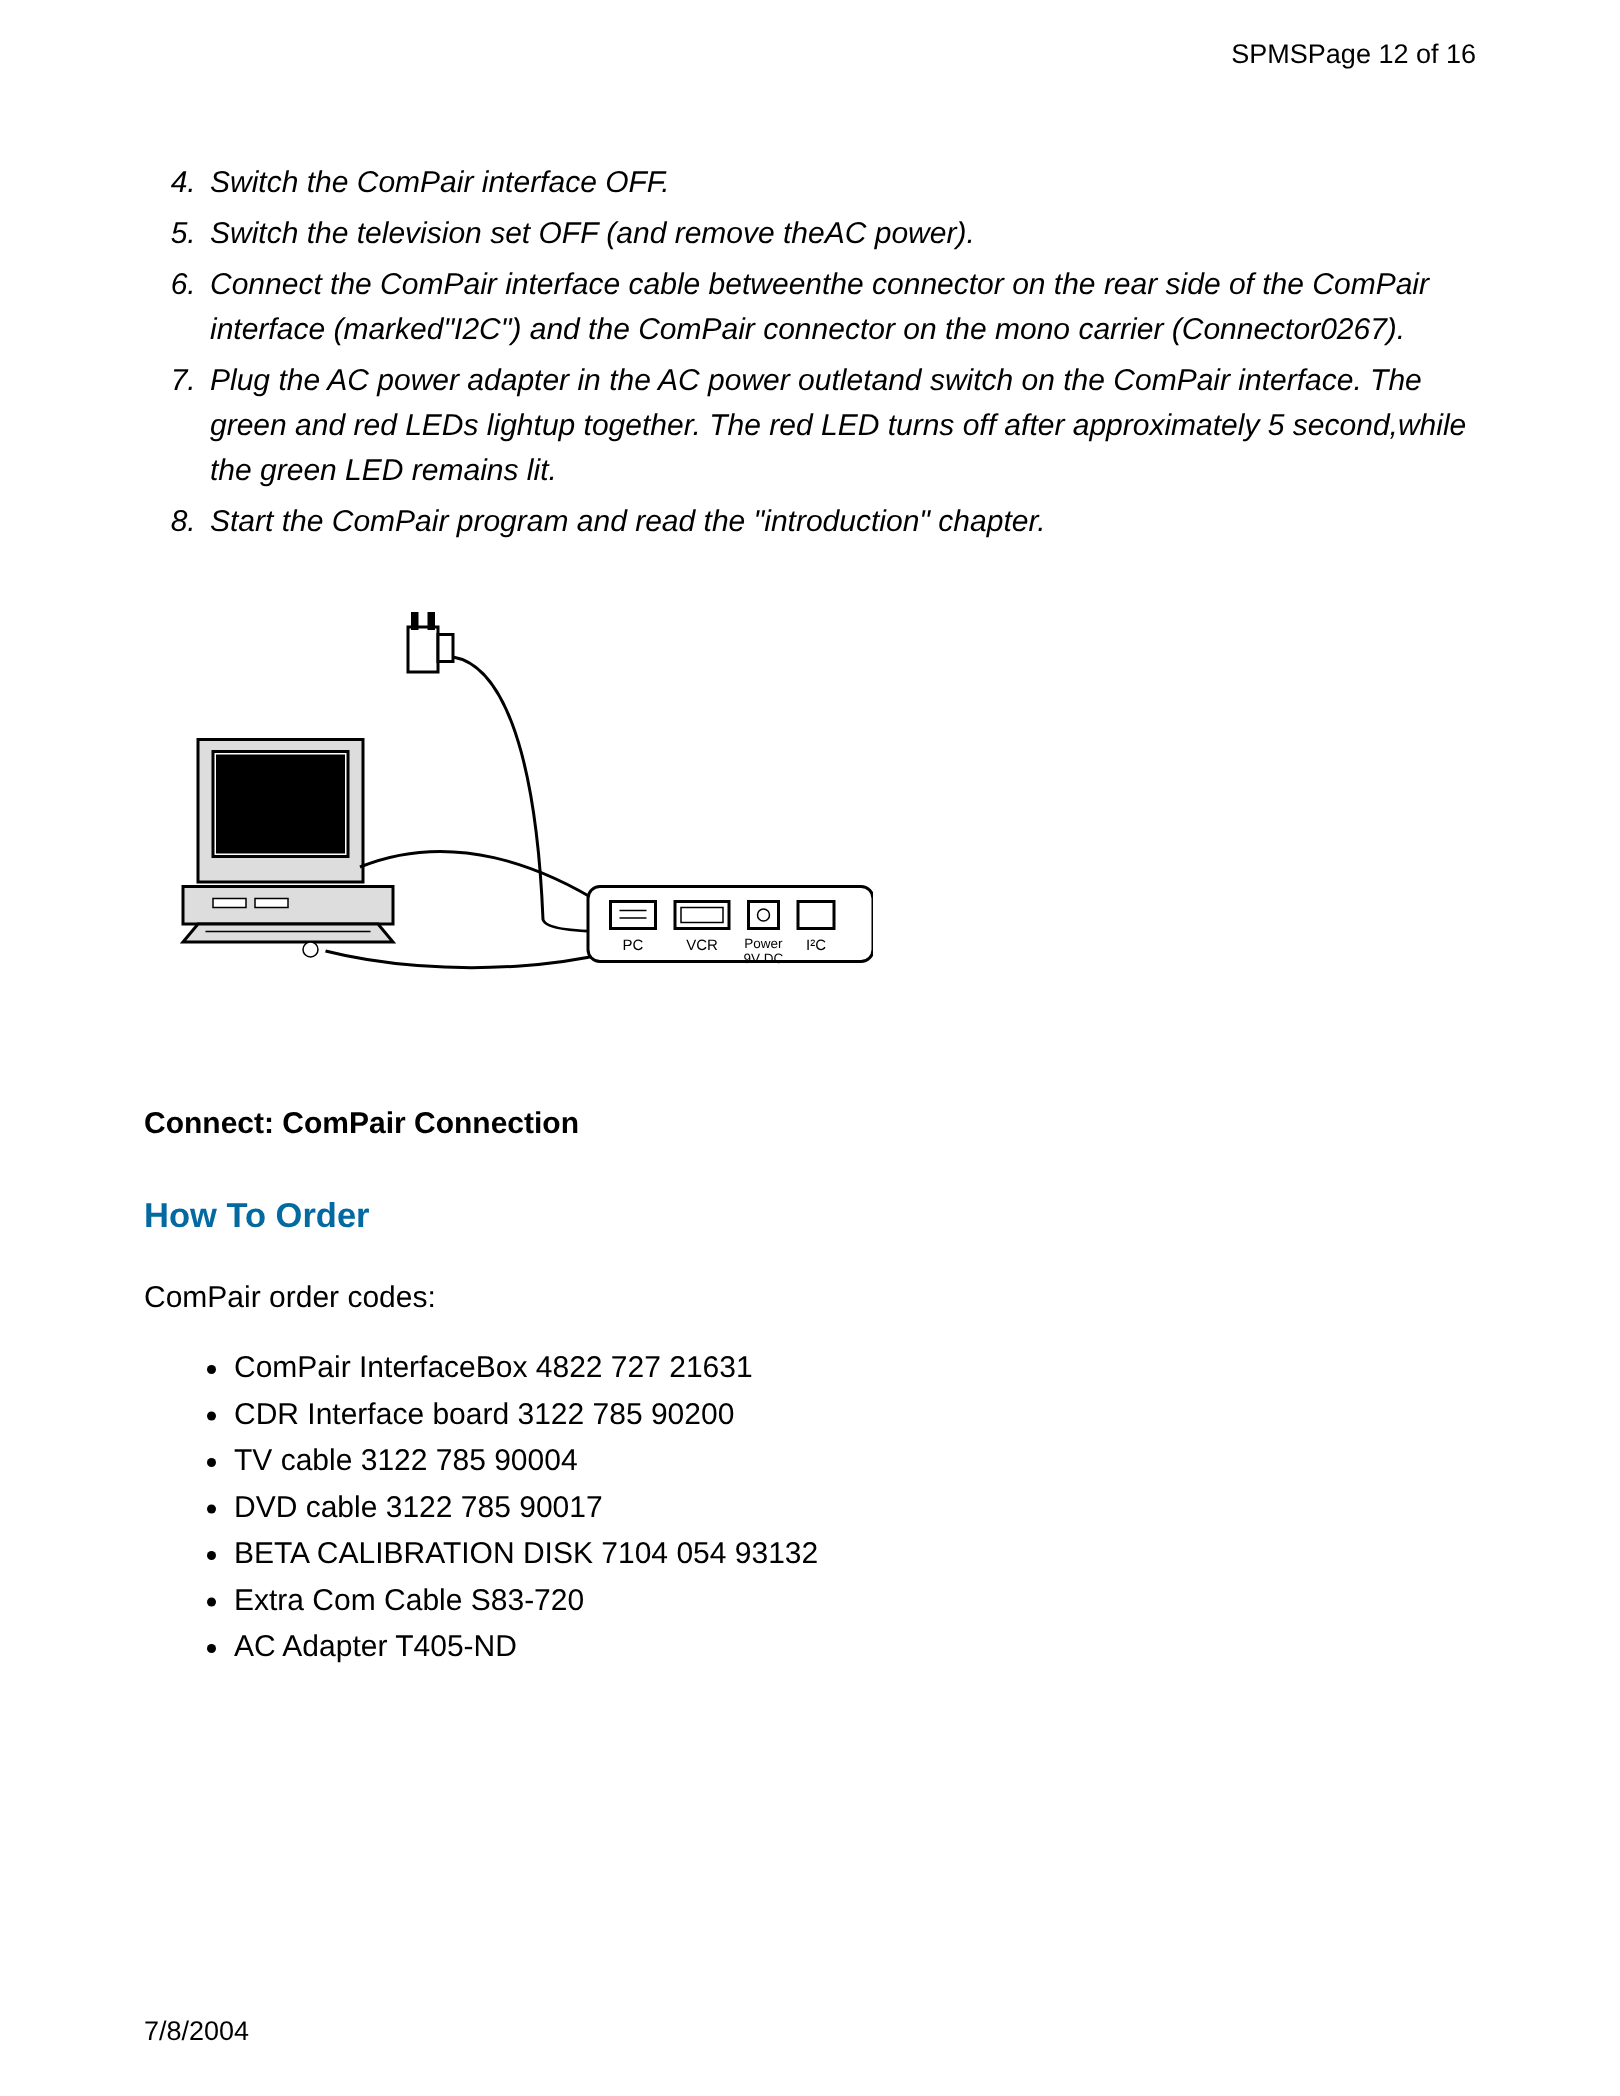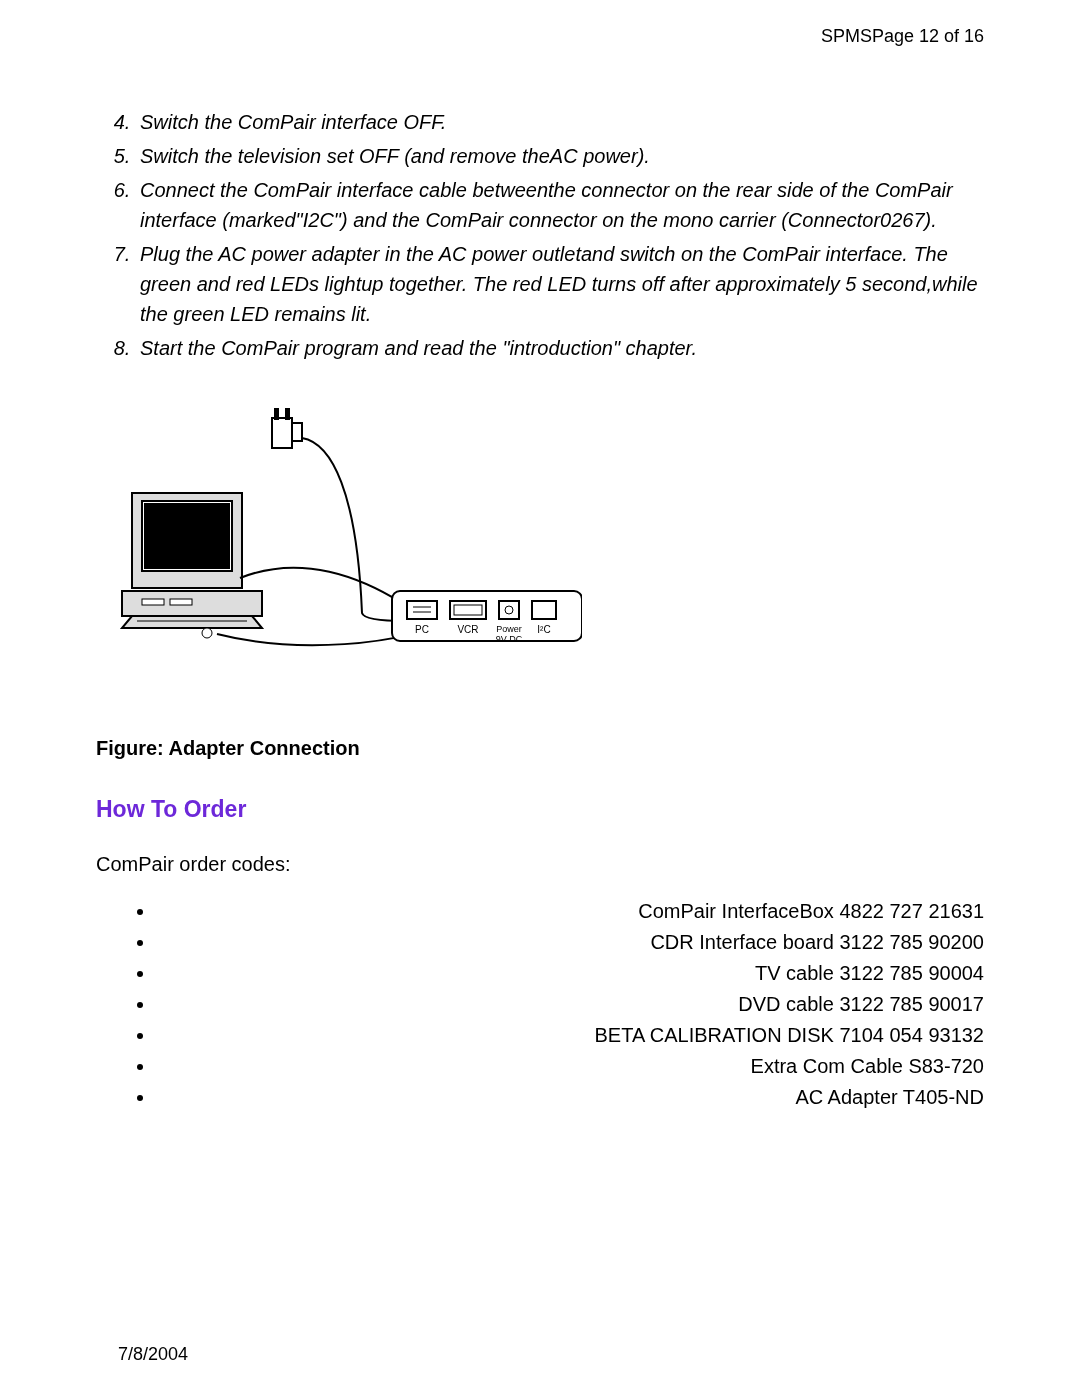--- a/index.html
+++ b/index.html
@@ -37,51 +37,49 @@
   }
   .figure-wrap {
     margin: 20px 0 30px 6px;
   }
   .figure-caption {
     font-weight: bold;
     font-size: 20px;
     margin: 50px 0 36px 0;
   }
   .section-head {
-    color: #6d28d9;
+    color: #0369a1;
     font-size: 23px;
     font-weight: bold;
     margin: 10px 0 30px 0;
   }
   .body-line {
     font-size: 20px;
     margin: 0 0 20px 0;
   }
   ul.bullets {
     margin: 0 0 40px 0;
     padding-left: 60px;
     font-size: 20px;
     line-height: 1.55;
-    text-align: right;
   }
   ul.bullets li {
     list-style-type: disc;
     padding-left: 0;
   }
   h1.big-head {
     font-size: 34px;
     font-weight: bold;
     margin: 48px 0 26px 0;
   }
   .footer-date {
     position: absolute;
     left: 96px;
     bottom: 32px;
     font-size: 18px;
-    margin-left: 22px;
   }
   svg text {
     font-family: Arial, Helvetica, sans-serif;
   }
 </style>
 </head>
 <body>
 
 <div class="page">
 
@@ -135,21 +133,21 @@
       <rect x="430" y="198" width="24" height="18" fill="#fff" stroke="#000" stroke-width="2"></rect>
 
       <text x="320" y="230" font-size="10" text-anchor="middle">PC</text>
       <text x="366" y="230" font-size="10" text-anchor="middle">VCR</text>
       <text x="407" y="229" font-size="9" text-anchor="middle">Power</text>
       <text x="407" y="239" font-size="9" text-anchor="middle">9V DC</text>
       <text x="442" y="230" font-size="10" text-anchor="middle">I²C</text>
     </svg>
   </div>
 
-  <div class="figure-caption">Figure: Adapter Connection</div>
+  <div class="figure-caption">Connect: ComPair Connection</div>
 
   <div class="section-head">How To Order</div>
 
   <div class="body-line">ComPair order codes:</div>
 
   <ul class="bullets" id="order-list">
       <li>ComPair InterfaceBox 4822 727 21631</li>
       <li>CDR Interface board 3122 785 90200</li>
       <li>TV cable 3122 785 90004</li>
       <li>DVD cable 3122 785 90017</li>

